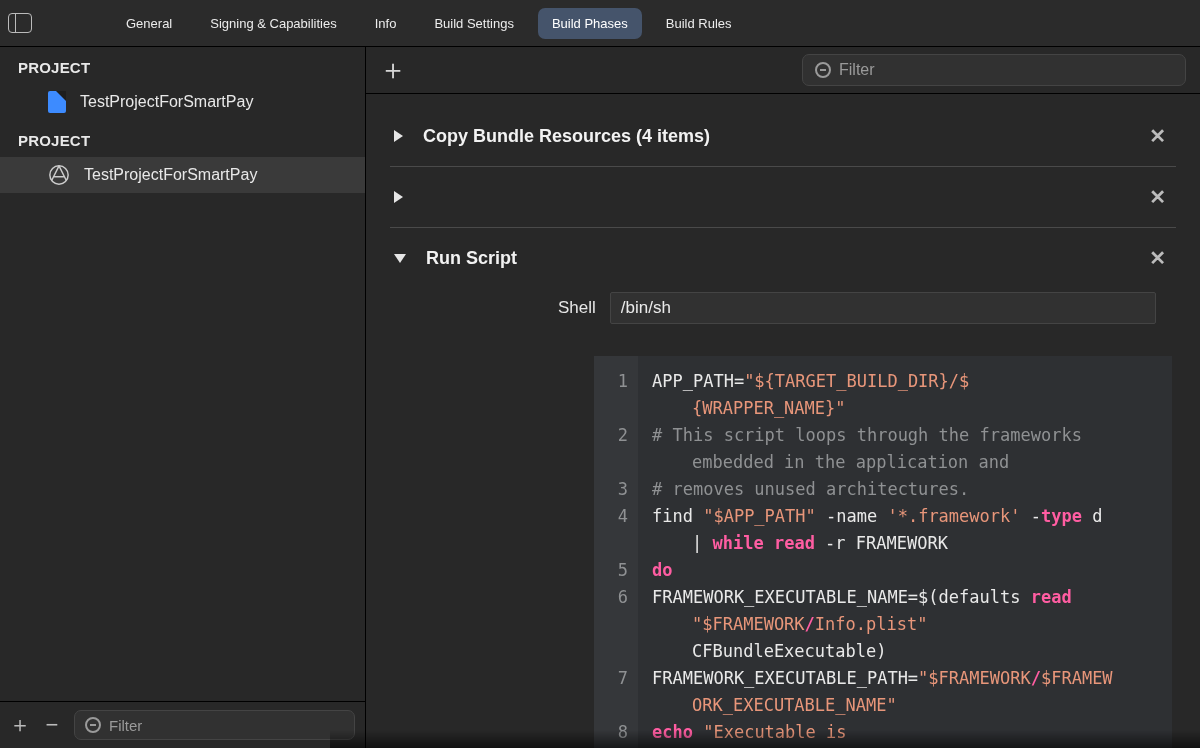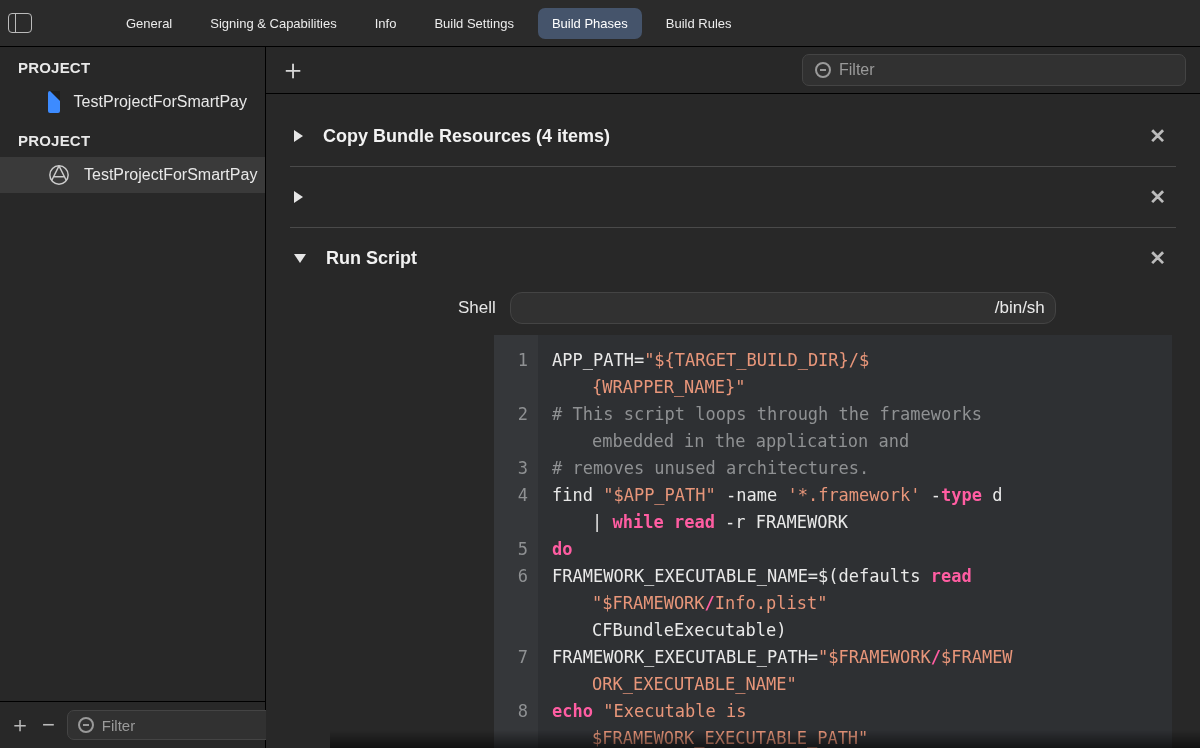--- a/index.html
+++ b/index.html
@@ -29,21 +29,21 @@
   .tabs { display:flex; gap:10px; align-items:center; }
   .tab {
     padding: 8px 14px; font-size: 13px; color:#ececec;
     border-radius: 7px; cursor:pointer; white-space:nowrap;
     font-weight: 500;
   }
   .tab.active { background:#45546b; color:#fff; }
   
   .main { flex:1; display:flex; min-height:0; }
   .sidebar {
-    width: 266px; background:#282828;
+    width: 366px; background:#282828;
     border-right:1px solid #000;
     display:flex; flex-direction:column;
   }
   .sb-heading {
     font-size:15px; font-weight:700; color:#e8e8e8;
     padding:12px 18px 8px; letter-spacing:.2px;
   }
   .sb-row {
     display:flex; align-items:center; gap:14px;
     padding:7px 18px 7px 48px; font-size:16px; color:#e8e8e8;
@@ -136,28 +136,28 @@
     border-right:6px solid transparent;
   }
   .phase-head .x {
     margin-left:auto; color:#bcbcbc; font-size:20px; cursor:pointer;
     padding:4px 6px;
   }
   
   .runscript-body { padding:18px 0 0 0; }
   .shell-row {
     display:flex; align-items:center; gap:14px;
-    margin-left:164px; margin-bottom:11px;
+    margin-left:164px; margin-bottom:32px;
   }
   .shell-row label { font-size:17px; color:#e6e6e6; }
   .shell-input {
     flex:1; max-width:546px; height:32px;
     background:#313131; border:1px solid #444; color:#eaeaea;
     padding:0 10px; font-size:17px; font-family:inherit;
-    border-radius:12px; outline:none;text-align:right;
+    border-radius:2px; outline:none;
   }
   .code-area {
     margin-left:200px; margin-right:0;
     background:#2e3033; display:flex;
     font-family: "SF Mono", ui-monospace, Menlo, Consolas, monospace;
     font-size:17px; line-height:27px;
   }
   .gutter {
     background:#35373a; color:#8f9193;
     text-align:right; padding:12px 10px 16px; user-select:none;

